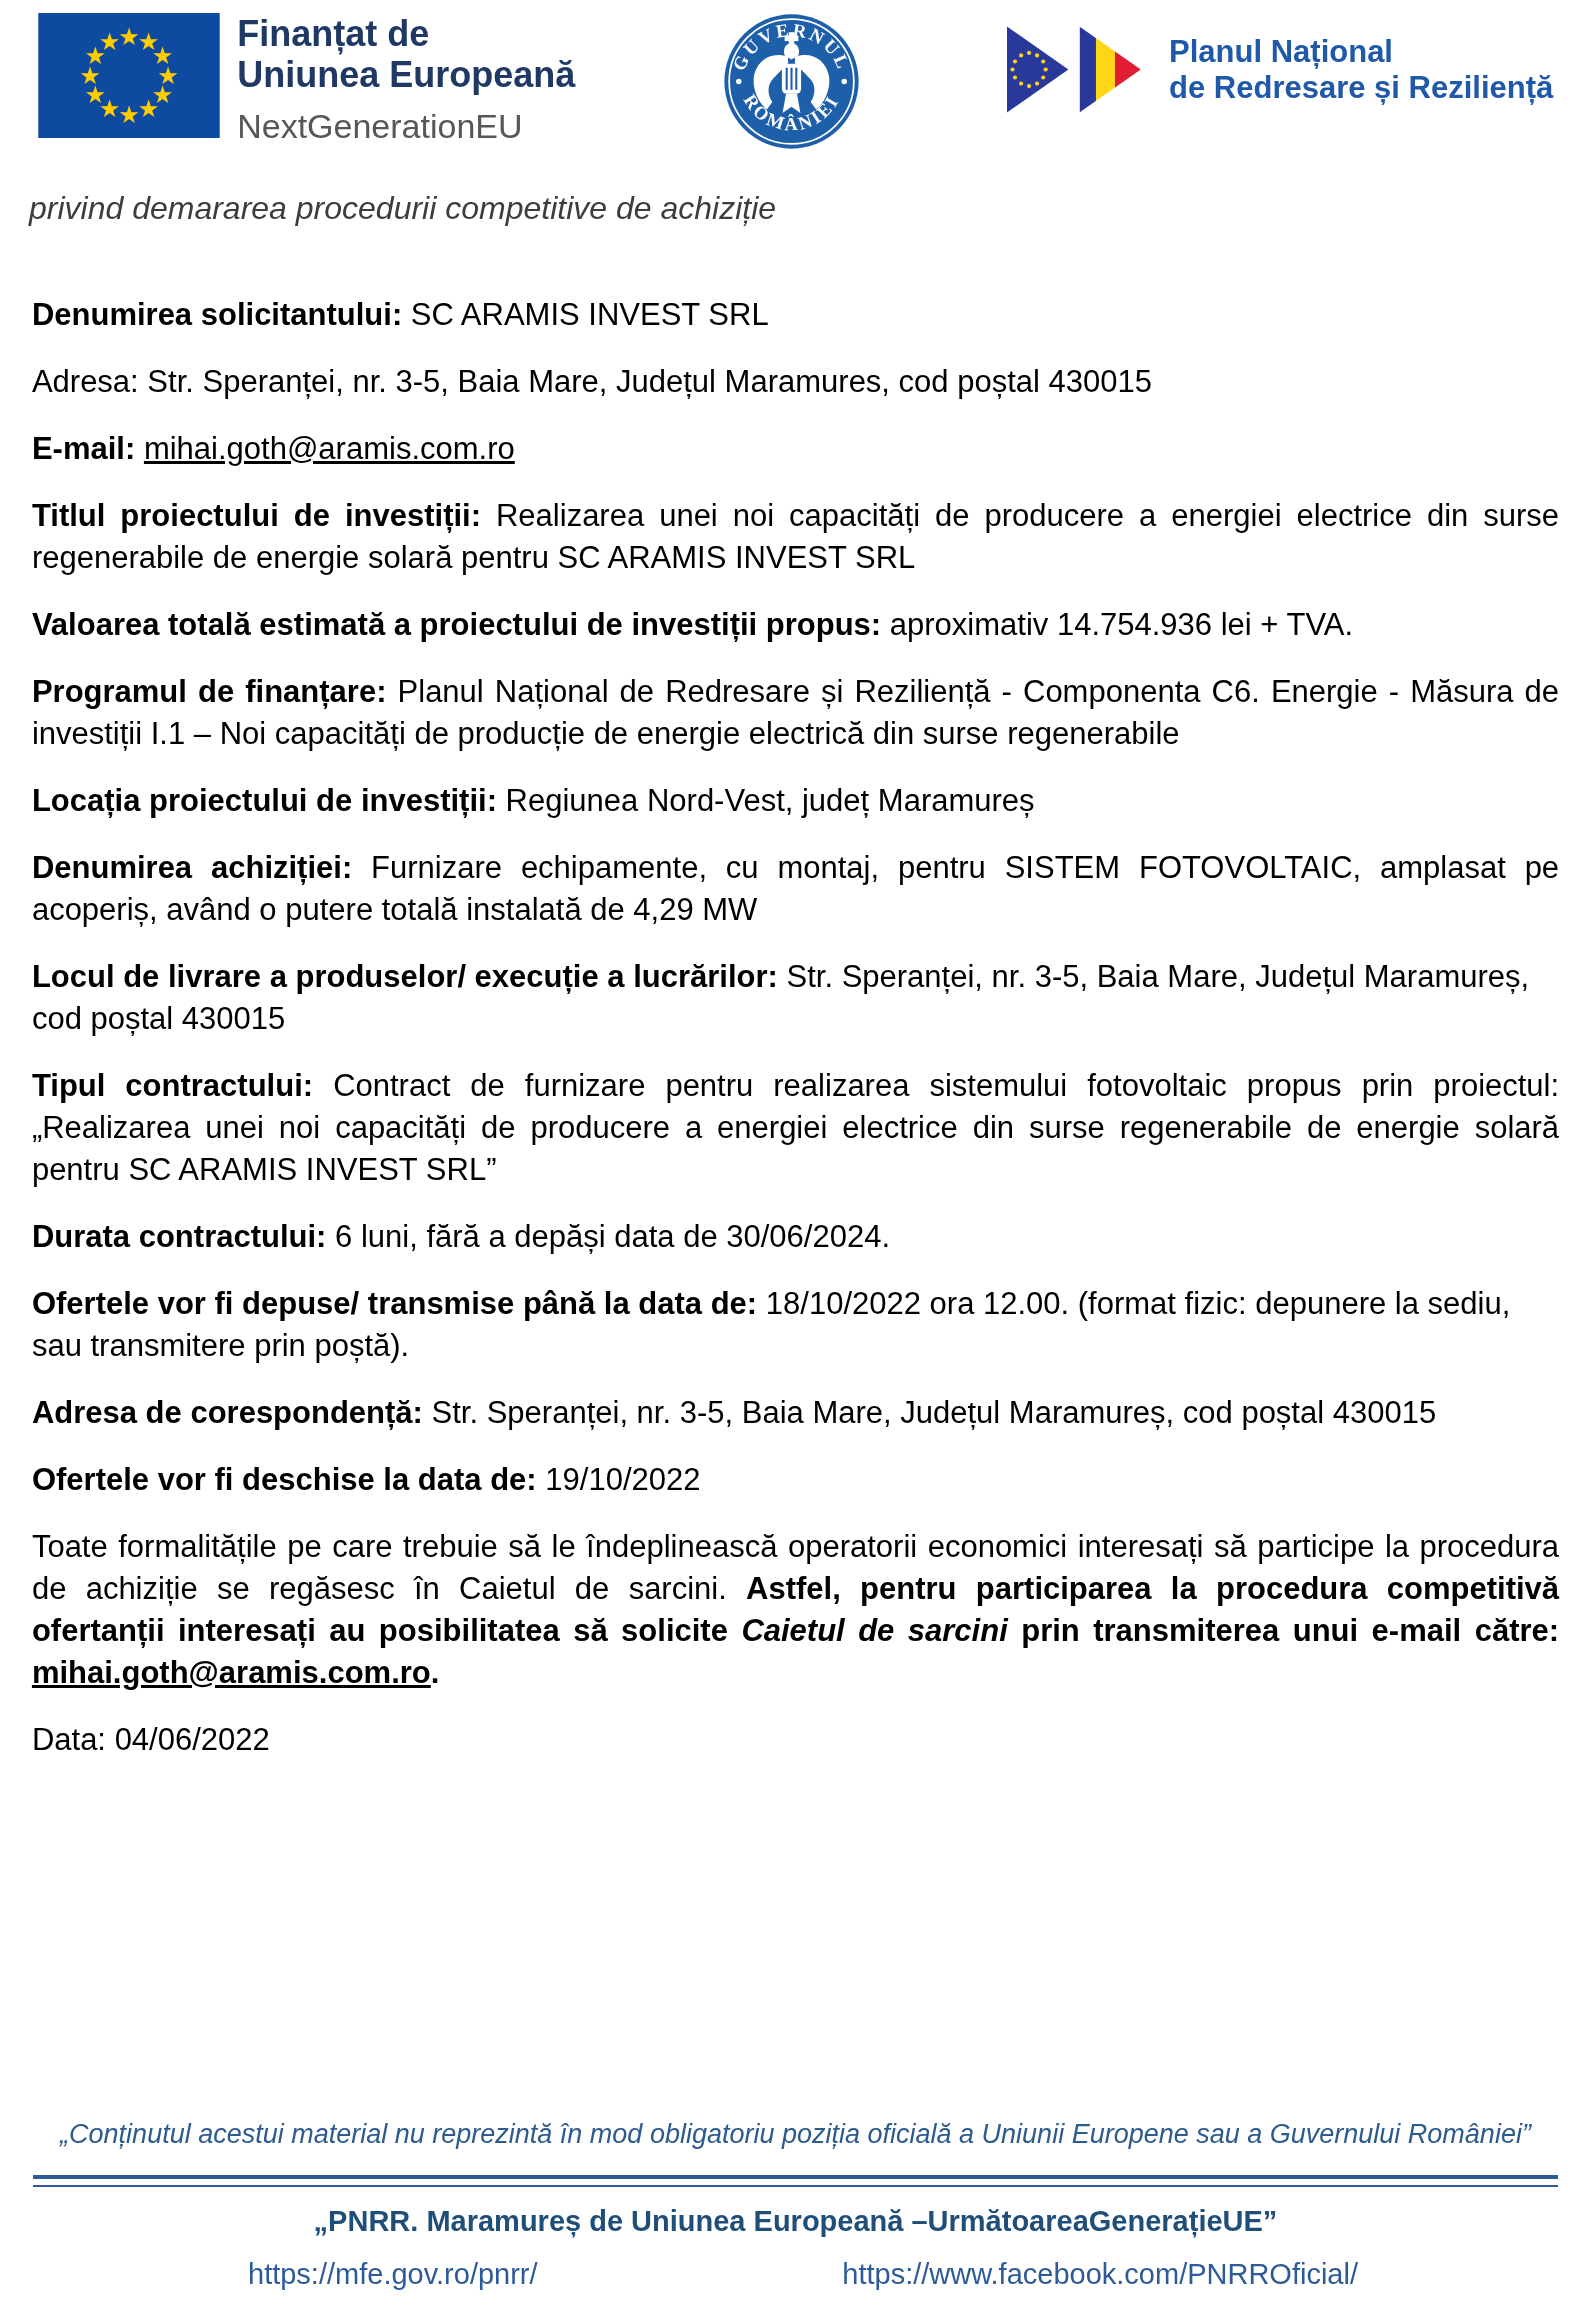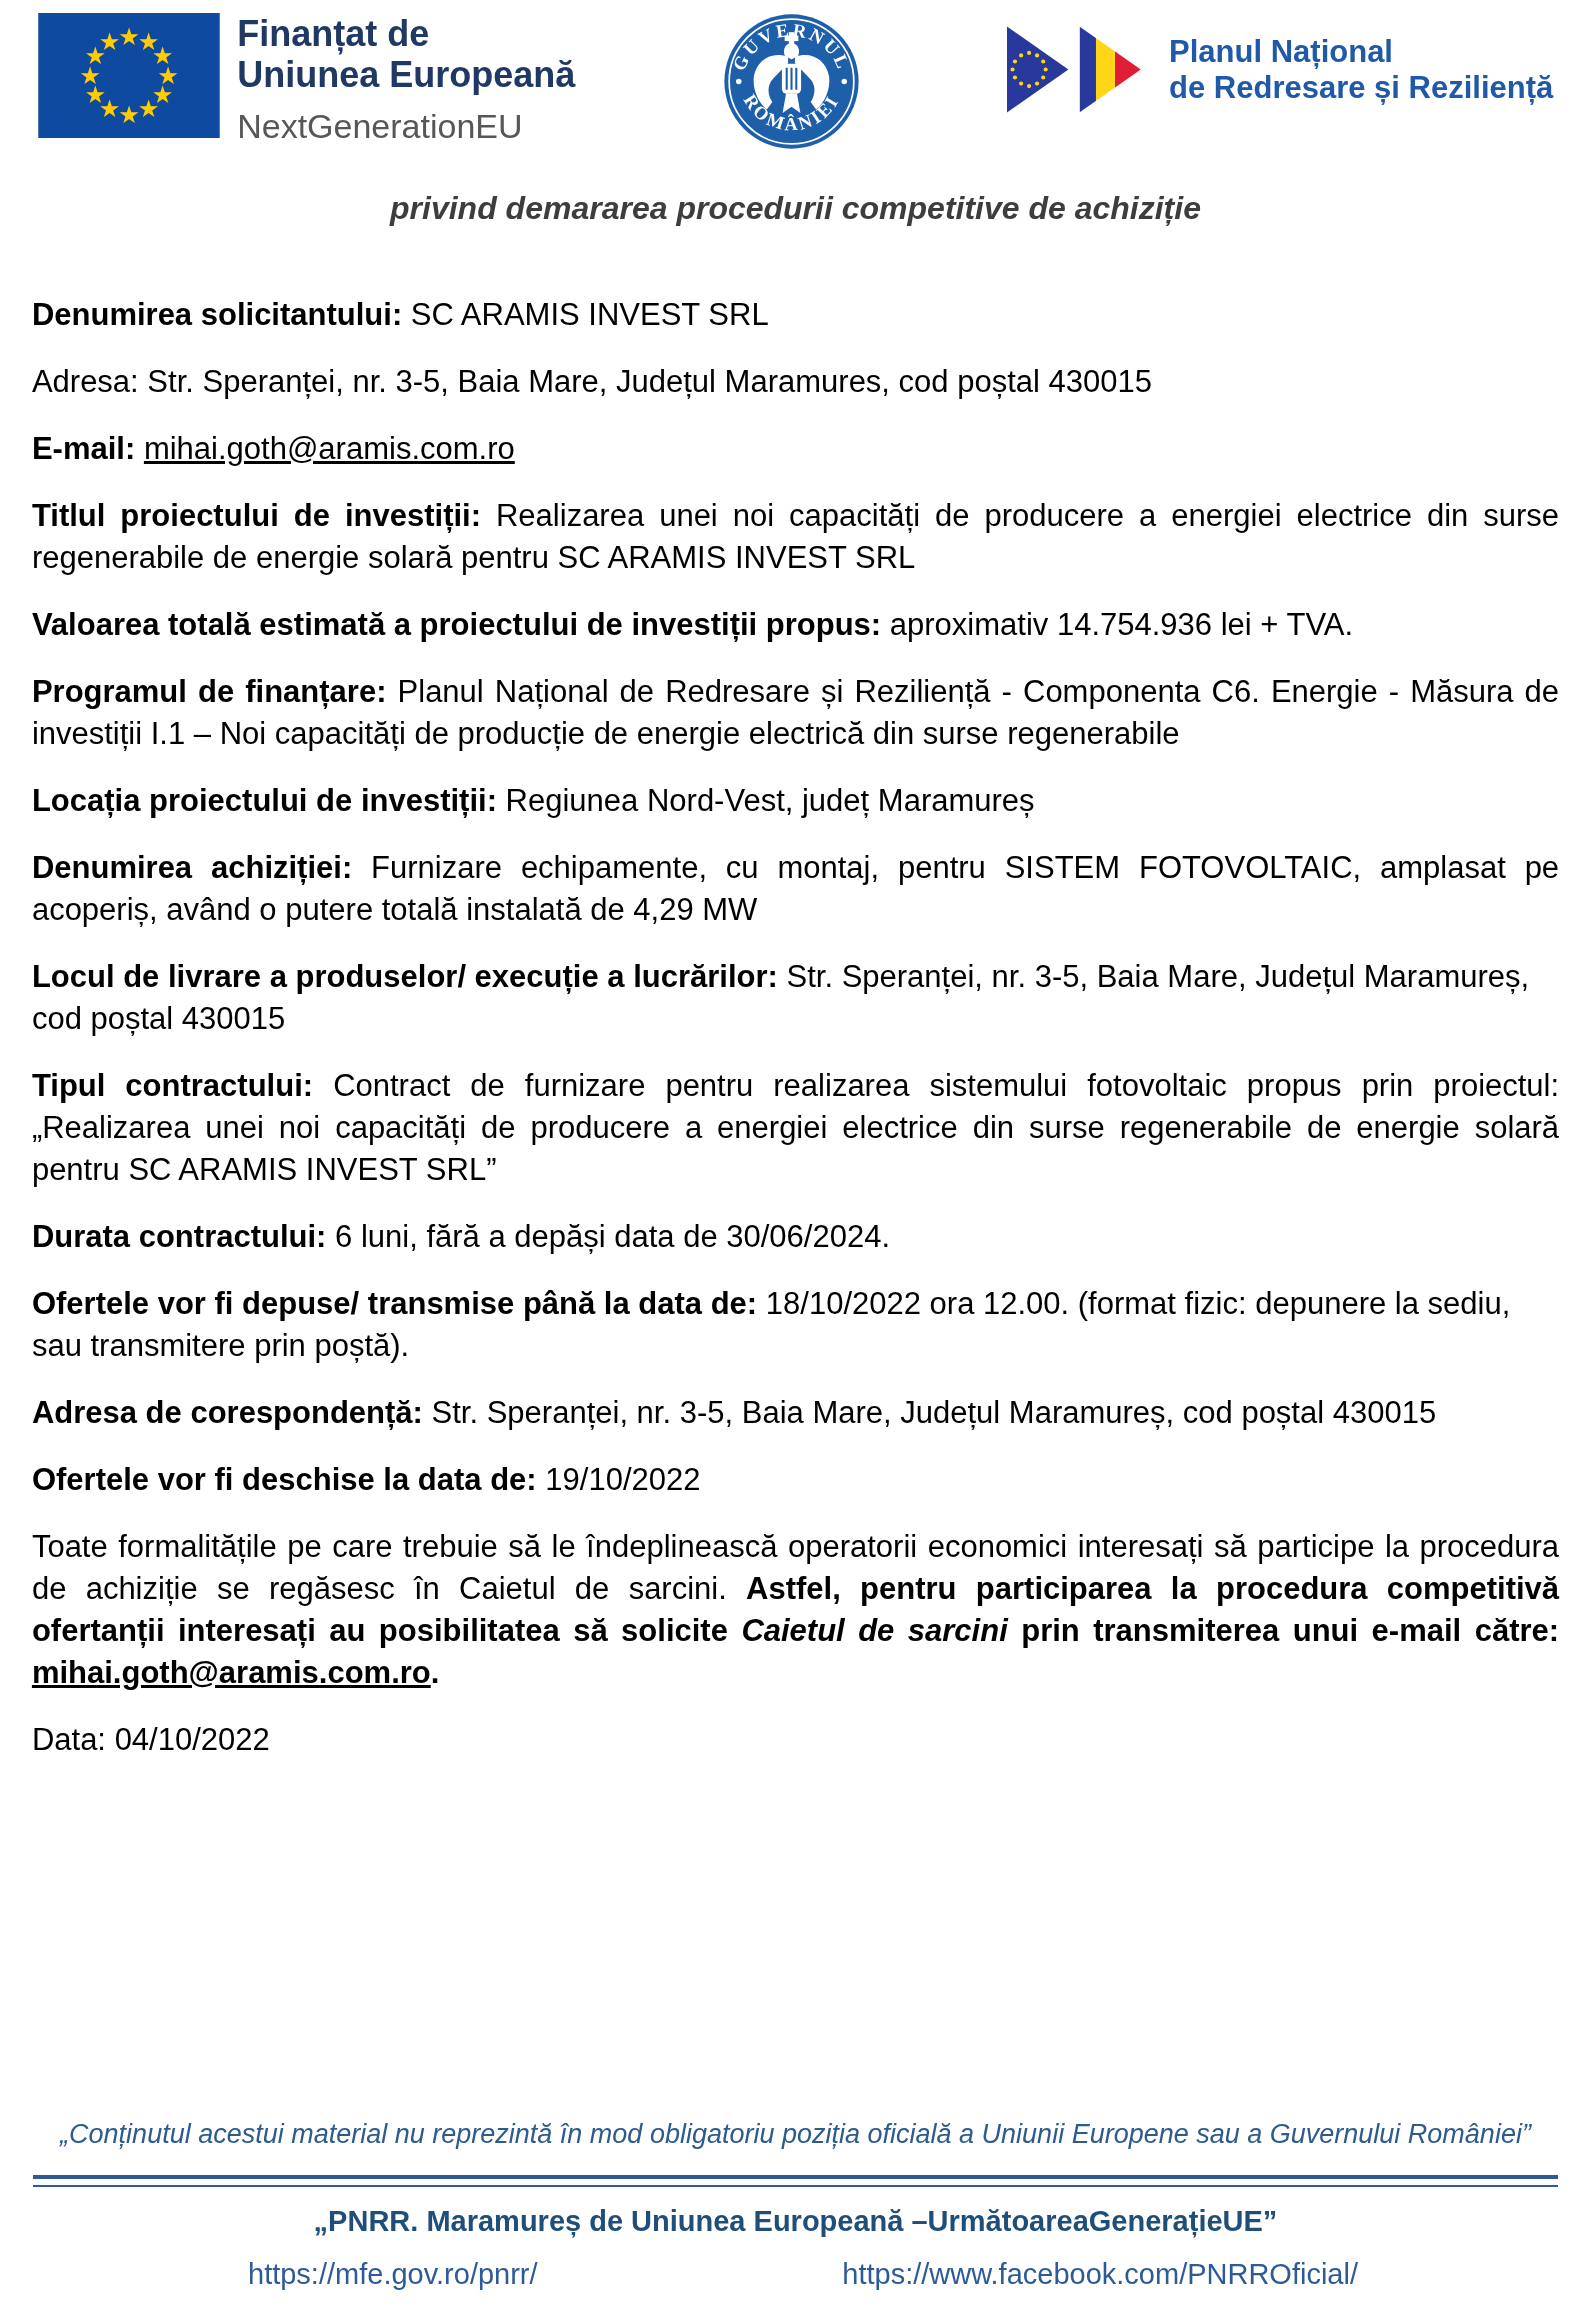--- a/index.html
+++ b/index.html
@@ -13,21 +13,21 @@
   .logos{display:flex;justify-content:space-between;align-items:flex-start;padding:2.9px 8.7px 0 8.7px;}
   .eu-logo{display:flex;gap:17.5px;align-items:flex-start;}
   .eu-text{display:flex;flex-direction:column;}
   .eu-text .l1,.eu-text .l2{font-weight:700;color:#1f3864;font-size:36px;line-height:1.14;}
   .eu-text .l3{color:#575757;font-size:34px;line-height:1.1;margin-top:13px;}
   .gov-logo{margin-top:0;}
   .pnrr-logo{display:flex;align-items:center;gap:27px;margin-top:10.2px;}
   .pnrr-text{color:#2059a8;font-weight:700;font-size:31px;line-height:1.16;}
   
   .title{margin-top:45px;text-align:center;font-weight:700;font-size:34px;letter-spacing:0.7px;}
-  .subtitle{margin-top:38px;text-align:center;font-style:italic;font-size:32px;color:#3d3d3d;font-weight:bold;}
+  .subtitle{margin-top:38px;text-align:left;font-style:italic;font-size:32px;color:#3d3d3d;}
   
   .content{margin-top:67px;font-size:31px;line-height:42px;padding:0 2.9px;}
   .content p{margin:0 0 25px 0;}
   .just{text-align:justify;}
   .lbl{font-weight:700;}
   .plain{font-weight:400;}
   a.email{color:#000;text-decoration:underline;cursor:pointer;}
   .closing{margin-top:57px;}
   .b{font-weight:700;}
   .bi{font-weight:700;font-style:italic;}
@@ -164,21 +164,21 @@
     <p><span class="lbl">Durata contractului:</span> <span>6 luni, fără a depăși data de 30/06/2024.</span></p>
 
     <p><span class="lbl">Ofertele vor fi depuse/ transmise până la data de:</span> <span>18/10/2022 ora 12.00. (format fizic: depunere la sediu, sau transmitere prin poștă).</span></p>
 
     <p><span class="lbl">Adresa de corespondență:</span> <span>Str. Speranței, nr. 3-5, Baia Mare, Județul Maramureș, cod poștal 430015</span></p>
 
     <p><span class="lbl">Ofertele vor fi deschise la data de:</span> <span>19/10/2022</span></p>
 
     <p class="just closing"><span>Toate formalitățile pe care trebuie să le îndeplinească operatorii economici interesați să participe la procedura de achiziție se regăsesc în Caietul de sarcini. </span><span class="b">Astfel, pentru participarea la procedura competitivă ofertanții interesați au posibilitatea să solicite </span><span class="bi">Caietul de sarcini</span><span class="b"> prin transmiterea unui e-mail către: </span><a class="email-bold">mihai.goth@aramis.com.ro</a><span class="b">.</span></p>
 
-    <p class="date-line"><span class="plain">Data:</span> <span>04/10/2022</span></p>
+    <p class="date-line"><span class="plain">Data:</span> <span>04/06/2022</span></p>
 
   </div>
 
   <div class="footer">
     <div class="disclaimer">„Conținutul acestui material nu reprezintă în mod obligatoriu poziția oficială a Uniunii Europene sau a Guvernului României”</div>
     <div class="rule"></div>
     <div class="pnrr-line">„PNRR. Maramureș de Uniunea Europeană –UrmătoareaGenerațieUE”</div>
     <div class="links">
       <a>https://mfe.gov.ro/pnrr/</a>
       <a>https://www.facebook.com/PNRROficial/</a>

